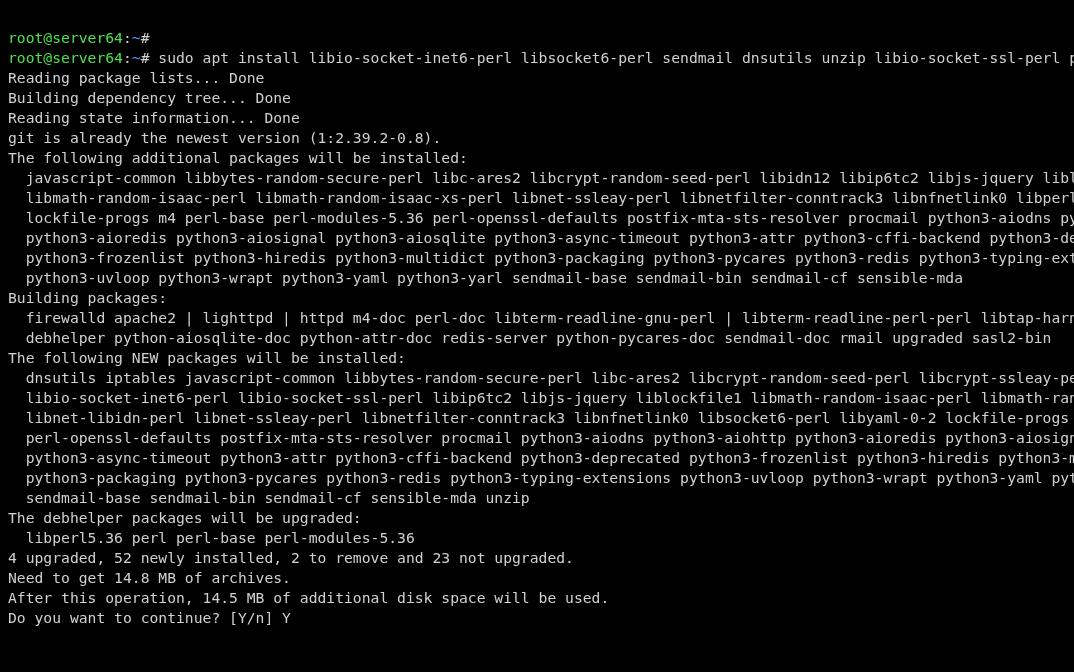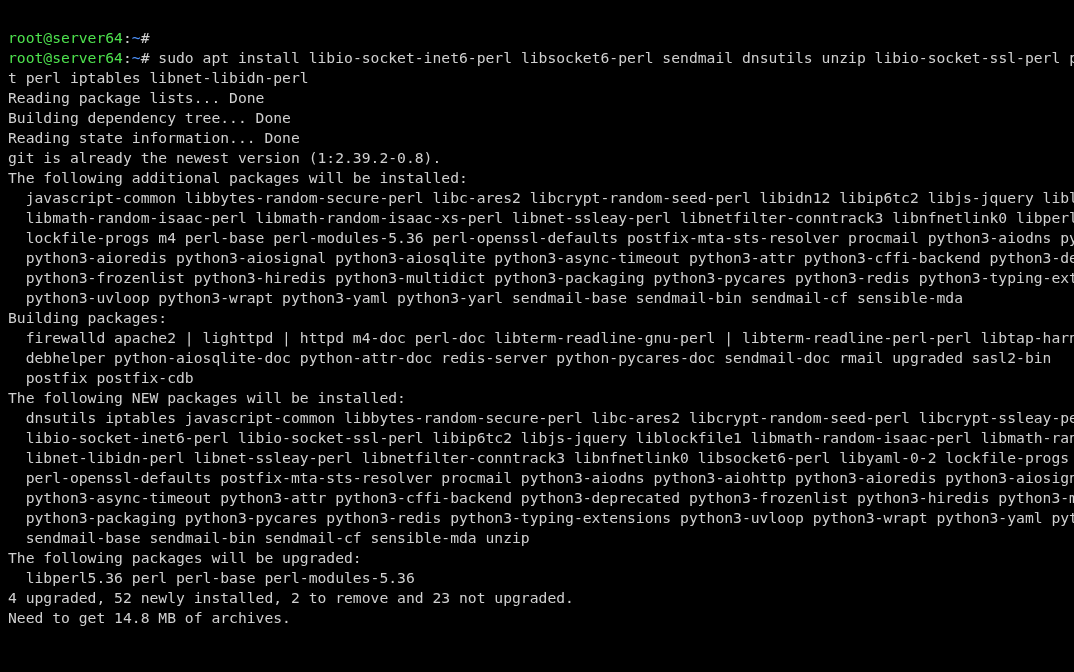--- a/index.html
+++ b/index.html
@@ -47,42 +47,42 @@
   .seg-path  { color: #4b8ef5; }
   .seg-cmd   { color: #d0d0d0; }
 </style>
 </head>
 <body>
 
 <div id="terminal">
   <div id="screen">
       <div class="line"><span class="seg-user">root@server64</span><span class="seg-punct">:</span><span class="seg-path">~</span><span class="seg-punct">#</span><span class="seg-cmd"></span></div>
       <div class="line"><span class="seg-user">root@server64</span><span class="seg-punct">:</span><span class="seg-path">~</span><span class="seg-punct">#</span><span class="seg-cmd"> sudo apt install libio-socket-inet6-perl libsocket6-perl sendmail dnsutils unzip libio-socket-ssl-perl postfix-mta-sts-resolver redis libnet-ssleay-perl libcrypt-ssleay-perl iptables libnet-libidn-perl</span></div>
-      <div class="line"><span>t perl iptables libnet-libidn-perl</span></div>
       <div class="line"><span>Reading package lists... Done</span></div>
       <div class="line"><span>Building dependency tree... Done</span></div>
       <div class="line"><span>Reading state information... Done</span></div>
       <div class="line"><span>git is already the newest version (1:2.39.2-0.8).</span></div>
       <div class="line"><span>The following additional packages will be installed:</span></div>
       <div class="line"><span>  javascript-common libbytes-random-secure-perl libc-ares2 libcrypt-random-seed-perl libidn12 libip6tc2 libjs-jquery liblockfile1</span></div>
       <div class="line"><span>  libmath-random-isaac-perl libmath-random-isaac-xs-perl libnet-ssleay-perl libnetfilter-conntrack3 libnfnetlink0 libperl5.36 libyaml-0-2</span></div>
       <div class="line"><span>  lockfile-progs m4 perl-base perl-modules-5.36 perl-openssl-defaults postfix-mta-sts-resolver procmail python3-aiodns python3-aiohttp</span></div>
       <div class="line"><span>  python3-aioredis python3-aiosignal python3-aiosqlite python3-async-timeout python3-attr python3-cffi-backend python3-deprecated</span></div>
       <div class="line"><span>  python3-frozenlist python3-hiredis python3-multidict python3-packaging python3-pycares python3-redis python3-typing-extensions</span></div>
       <div class="line"><span>  python3-uvloop python3-wrapt python3-yaml python3-yarl sendmail-base sendmail-bin sendmail-cf sensible-mda</span></div>
       <div class="line"><span>Building packages:</span></div>
       <div class="line"><span>  firewalld apache2 | lighttpd | httpd m4-doc perl-doc libterm-readline-gnu-perl | libterm-readline-perl-perl libtap-harness-archive-perl</span></div>
       <div class="line"><span>  debhelper python-aiosqlite-doc python-attr-doc redis-server python-pycares-doc sendmail-doc rmail upgraded sasl2-bin</span></div>
-      <div class="line"><span>  postfix postfix-cdb</span></div>
       <div class="line"><span>The following NEW packages will be installed:</span></div>
       <div class="line"><span>  dnsutils iptables javascript-common libbytes-random-secure-perl libc-ares2 libcrypt-random-seed-perl libcrypt-ssleay-perl libidn12</span></div>
       <div class="line"><span>  libio-socket-inet6-perl libio-socket-ssl-perl libip6tc2 libjs-jquery liblockfile1 libmath-random-isaac-perl libmath-random-isaac-xs-perl</span></div>
       <div class="line"><span>  libnet-libidn-perl libnet-ssleay-perl libnetfilter-conntrack3 libnfnetlink0 libsocket6-perl libyaml-0-2 lockfile-progs m4 procmail</span></div>
       <div class="line"><span>  perl-openssl-defaults postfix-mta-sts-resolver procmail python3-aiodns python3-aiohttp python3-aioredis python3-aiosignal python3-aiosqlite</span></div>
       <div class="line"><span>  python3-async-timeout python3-attr python3-cffi-backend python3-deprecated python3-frozenlist python3-hiredis python3-multidict</span></div>
       <div class="line"><span>  python3-packaging python3-pycares python3-redis python3-typing-extensions python3-uvloop python3-wrapt python3-yaml python3-yarl</span></div>
       <div class="line"><span>  sendmail-base sendmail-bin sendmail-cf sensible-mda unzip</span></div>
-      <div class="line"><span>The following packages will be upgraded:</span></div>
+      <div class="line"><span>The debhelper packages will be upgraded:</span></div>
       <div class="line"><span>  libperl5.36 perl perl-base perl-modules-5.36</span></div>
       <div class="line"><span>4 upgraded, 52 newly installed, 2 to remove and 23 not upgraded.</span></div>
       <div class="line"><span>Need to get 14.8 MB of archives.</span></div>
+      <div class="line"><span>After this operation, 14.5 MB of additional disk space will be used.</span></div>
+      <div class="line"><span>Do you want to continue? [Y/n] Y</span></div>
     </div>
 </div>
 
 </body></html>

